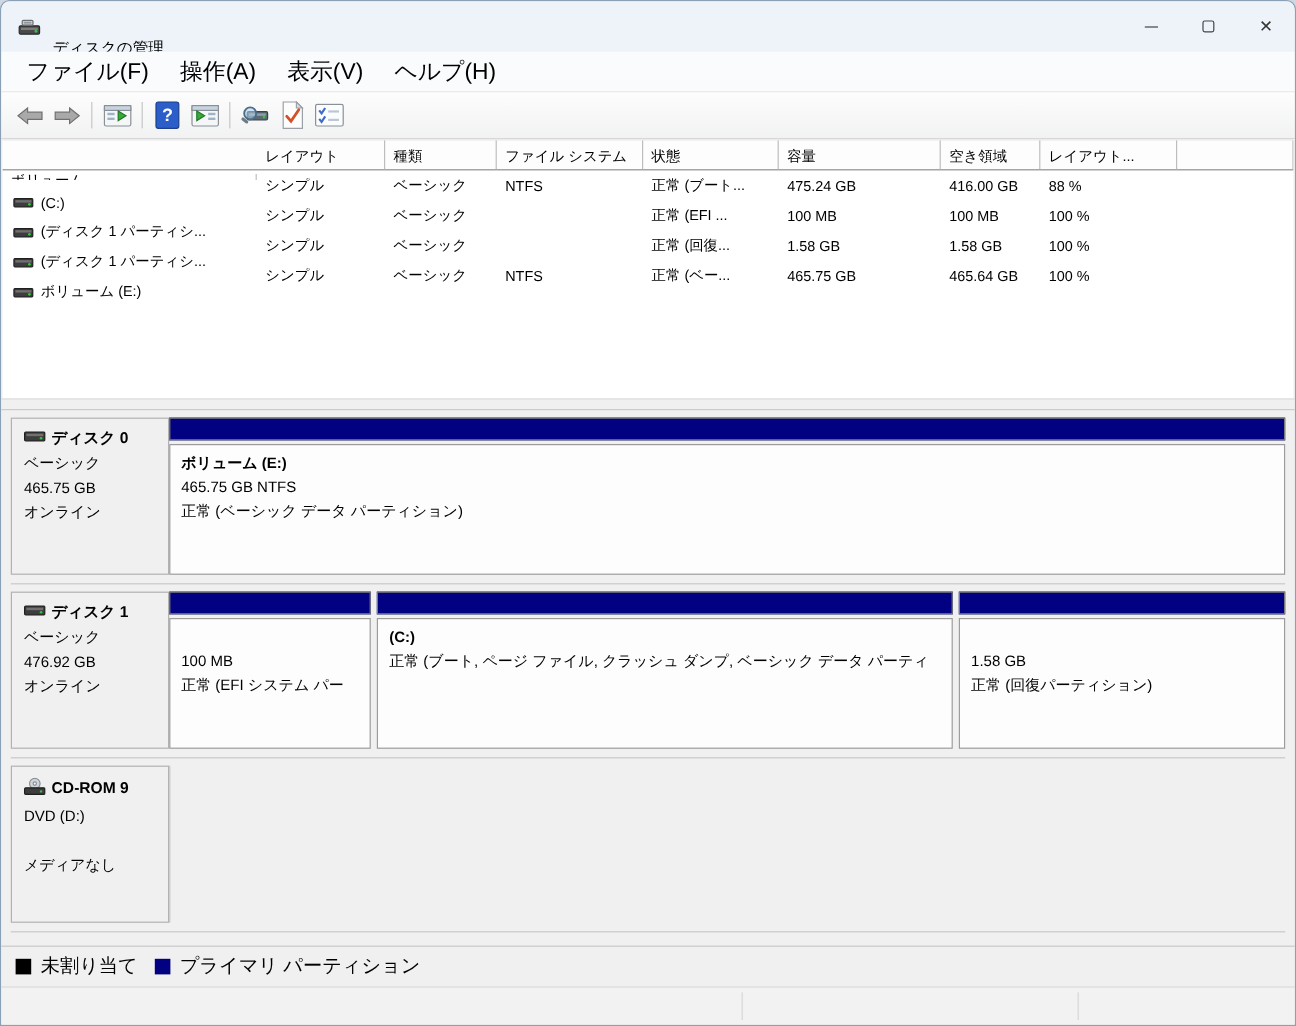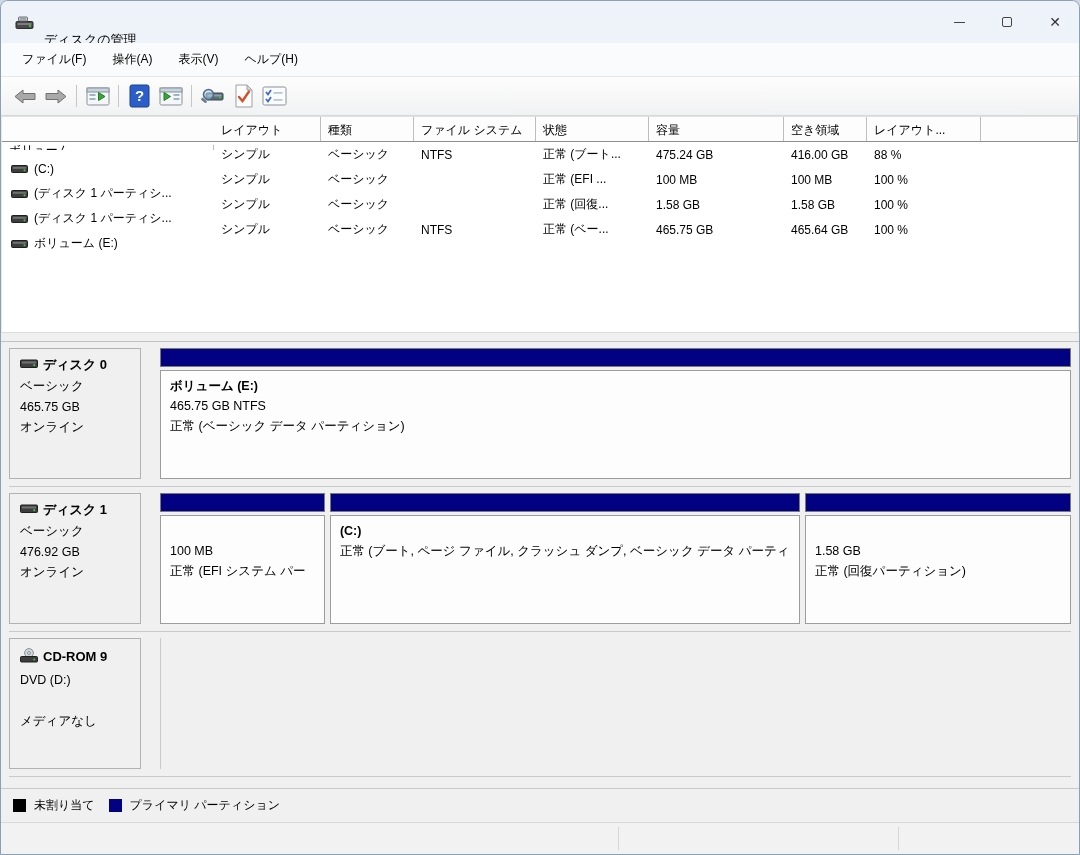--- a/index.html
+++ b/index.html
@@ -14,61 +14,61 @@
   .titlebar{height:42px;background:#eef3f9;display:flex;align-items:center;flex:0 0 auto;}
   .titlebar .app-icon{margin:0 10px 0 14px;display:flex;}
   .titlebar .title{font-size:13px;margin-top:35px;}
   .win-controls{margin-left:auto;display:flex;height:100%;}
   .win-btn{width:48px;height:100%;display:flex;align-items:center;justify-content:center;color:#444;}
   .glyph-min{width:11px;height:1px;background:#444;}
   .glyph-max{width:10px;height:10px;border:1px solid #444;border-radius:2px;}
   .glyph-close{font-size:14px;line-height:1;color:#333;}
   
   .menubar{height:34px;background:#fafbfc;display:flex;align-items:center;padding-left:8px;flex:0 0 auto;border-bottom:1px solid #e6e6e6;}
-  .menu-item{padding:6px 13px;font-size:12px;white-space:nowrap;}
+  .menu-item{padding:6px 13px;font-size:19px;white-space:nowrap;}
   
   .toolbar{height:39px;background:linear-gradient(#fdfdfd,#f1f2f3);border-bottom:1px solid #d7d7d7;display:flex;align-items:center;padding-left:8px;flex:0 0 auto;}
   .tool-btn{width:31px;height:28px;display:flex;align-items:center;justify-content:center;border-radius:3px;}
   .tool-sep{width:1px;height:22px;background:#c6c6c6;margin:0 5px;}
   
   .list-panel{height:216px;background:#fff;flex:0 0 auto;overflow:hidden;border-left:1px solid #e8e8e8;border-right:1px solid #e8e8e8;}
   .lv-header{display:flex;height:26px;background:#fdfdfd;border-bottom:1px solid #8f8f8f;border-top:1px solid #e2e2e2;}
   .lv-h{padding:5px 4px 0 7px;border-right:1px solid #bdbdbd;font-size:12px;white-space:nowrap;overflow:hidden;}
   .lv-row{display:flex;height:25px;align-items:center;}
   .lv-c{padding-left:7px;white-space:nowrap;overflow:hidden;font-size:12px;}
   .c0{width:212px;display:flex;align-items:center;gap:6px;margin-top:28px;}
   .c1{width:107px;}.c2{width:93px;}.c3{width:122px;}.c4{width:113px;}
   .c5{width:135px;}.c6{width:83px;}.c7{width:114px;}.c8{flex:1;}
   .vol-icon{margin-left:2px;display:flex;flex:0 0 auto;}
   
   .splitter{height:10px;background:#f0f0f0;border-top:1px solid #dcdcdc;border-bottom:1px solid #c2c2c2;flex:0 0 auto;}
   
   .graph-panel{flex:1 1 auto;background:#f0f0f0;padding:6px 8px 0 8px;overflow:hidden;}
-  .disk-row{display:flex;gap:19px;border-bottom:1px solid #c9c9c9;padding:0 0 7px 0;height:145px;margin-bottom:0;padding-top:6px;}
+  .disk-row{display:flex;gap:0;border-bottom:1px solid #c9c9c9;padding:0 0 7px 0;height:145px;margin-bottom:0;padding-top:6px;}
   .disk-row:first-child{padding-top:0;height:139px;}
   .disk-label{width:132px;flex:0 0 auto;background:#f0f0f0;border:1px solid #b2b2b2;padding:9px 6px 6px 10px;line-height:1.0;}
   .dl-name{display:flex;align-items:center;gap:5px;font-weight:bold;font-size:13px;margin-bottom:9px;white-space:nowrap;}
   .dl-line{font-size:12.5px;margin-bottom:8px;white-space:nowrap;}
   .dl-line.spacer{height:12px;}
   .disk-graph{flex:1;display:flex;gap:5px;min-width:0;}
   .disk-graph.empty{border-left:1px solid #c9c9c9;}
   .partition{display:flex;flex-direction:column;min-width:0;}
   .part-band{height:19px;background:#010181;border:1px solid #7a7a7a;flex:0 0 auto;}
   .part-body{flex:1;background:#fdfdfd;border:1px solid #9c9c9c;margin-top:3px;padding:5px 9px;overflow:hidden;line-height:1.62;font-size:12.5px;}
   .part-title{font-weight:bold;white-space:nowrap;height:20px;}
   .part-line{white-space:nowrap;}
   .p-full{width:100%;}
   .p-efi{width:18.1%;flex:0 0 auto;}
   .p-c{width:51.6%;flex:0 0 auto;}
   .p-rec{flex:1;}
   
   .legendbar{height:34px;background:#f0f0f0;border-top:1px solid #c9c9c9;display:flex;align-items:center;gap:14px;padding-left:12px;flex:0 0 auto;}
   .legend-item{display:flex;align-items:center;gap:8px;}
   .legend-swatch{width:13px;height:13px;flex:0 0 auto;}
-  .legend-label{font-size:12px;white-space:nowrap;}
+  .legend-label{font-size:16px;white-space:nowrap;}
   
   .statusbar{height:32px;background:#f2f2f2;border-top:1px solid #d9d9d9;position:relative;flex:0 0 auto;}
   .sb-sep{position:absolute;top:4px;bottom:4px;width:1px;background:#d6d6d6;}
   .sb-sep.s1{left:617px;}
   .sb-sep.s2{left:897px;}
 </style>
 </head>
 <body>
 
 <div class="window">

